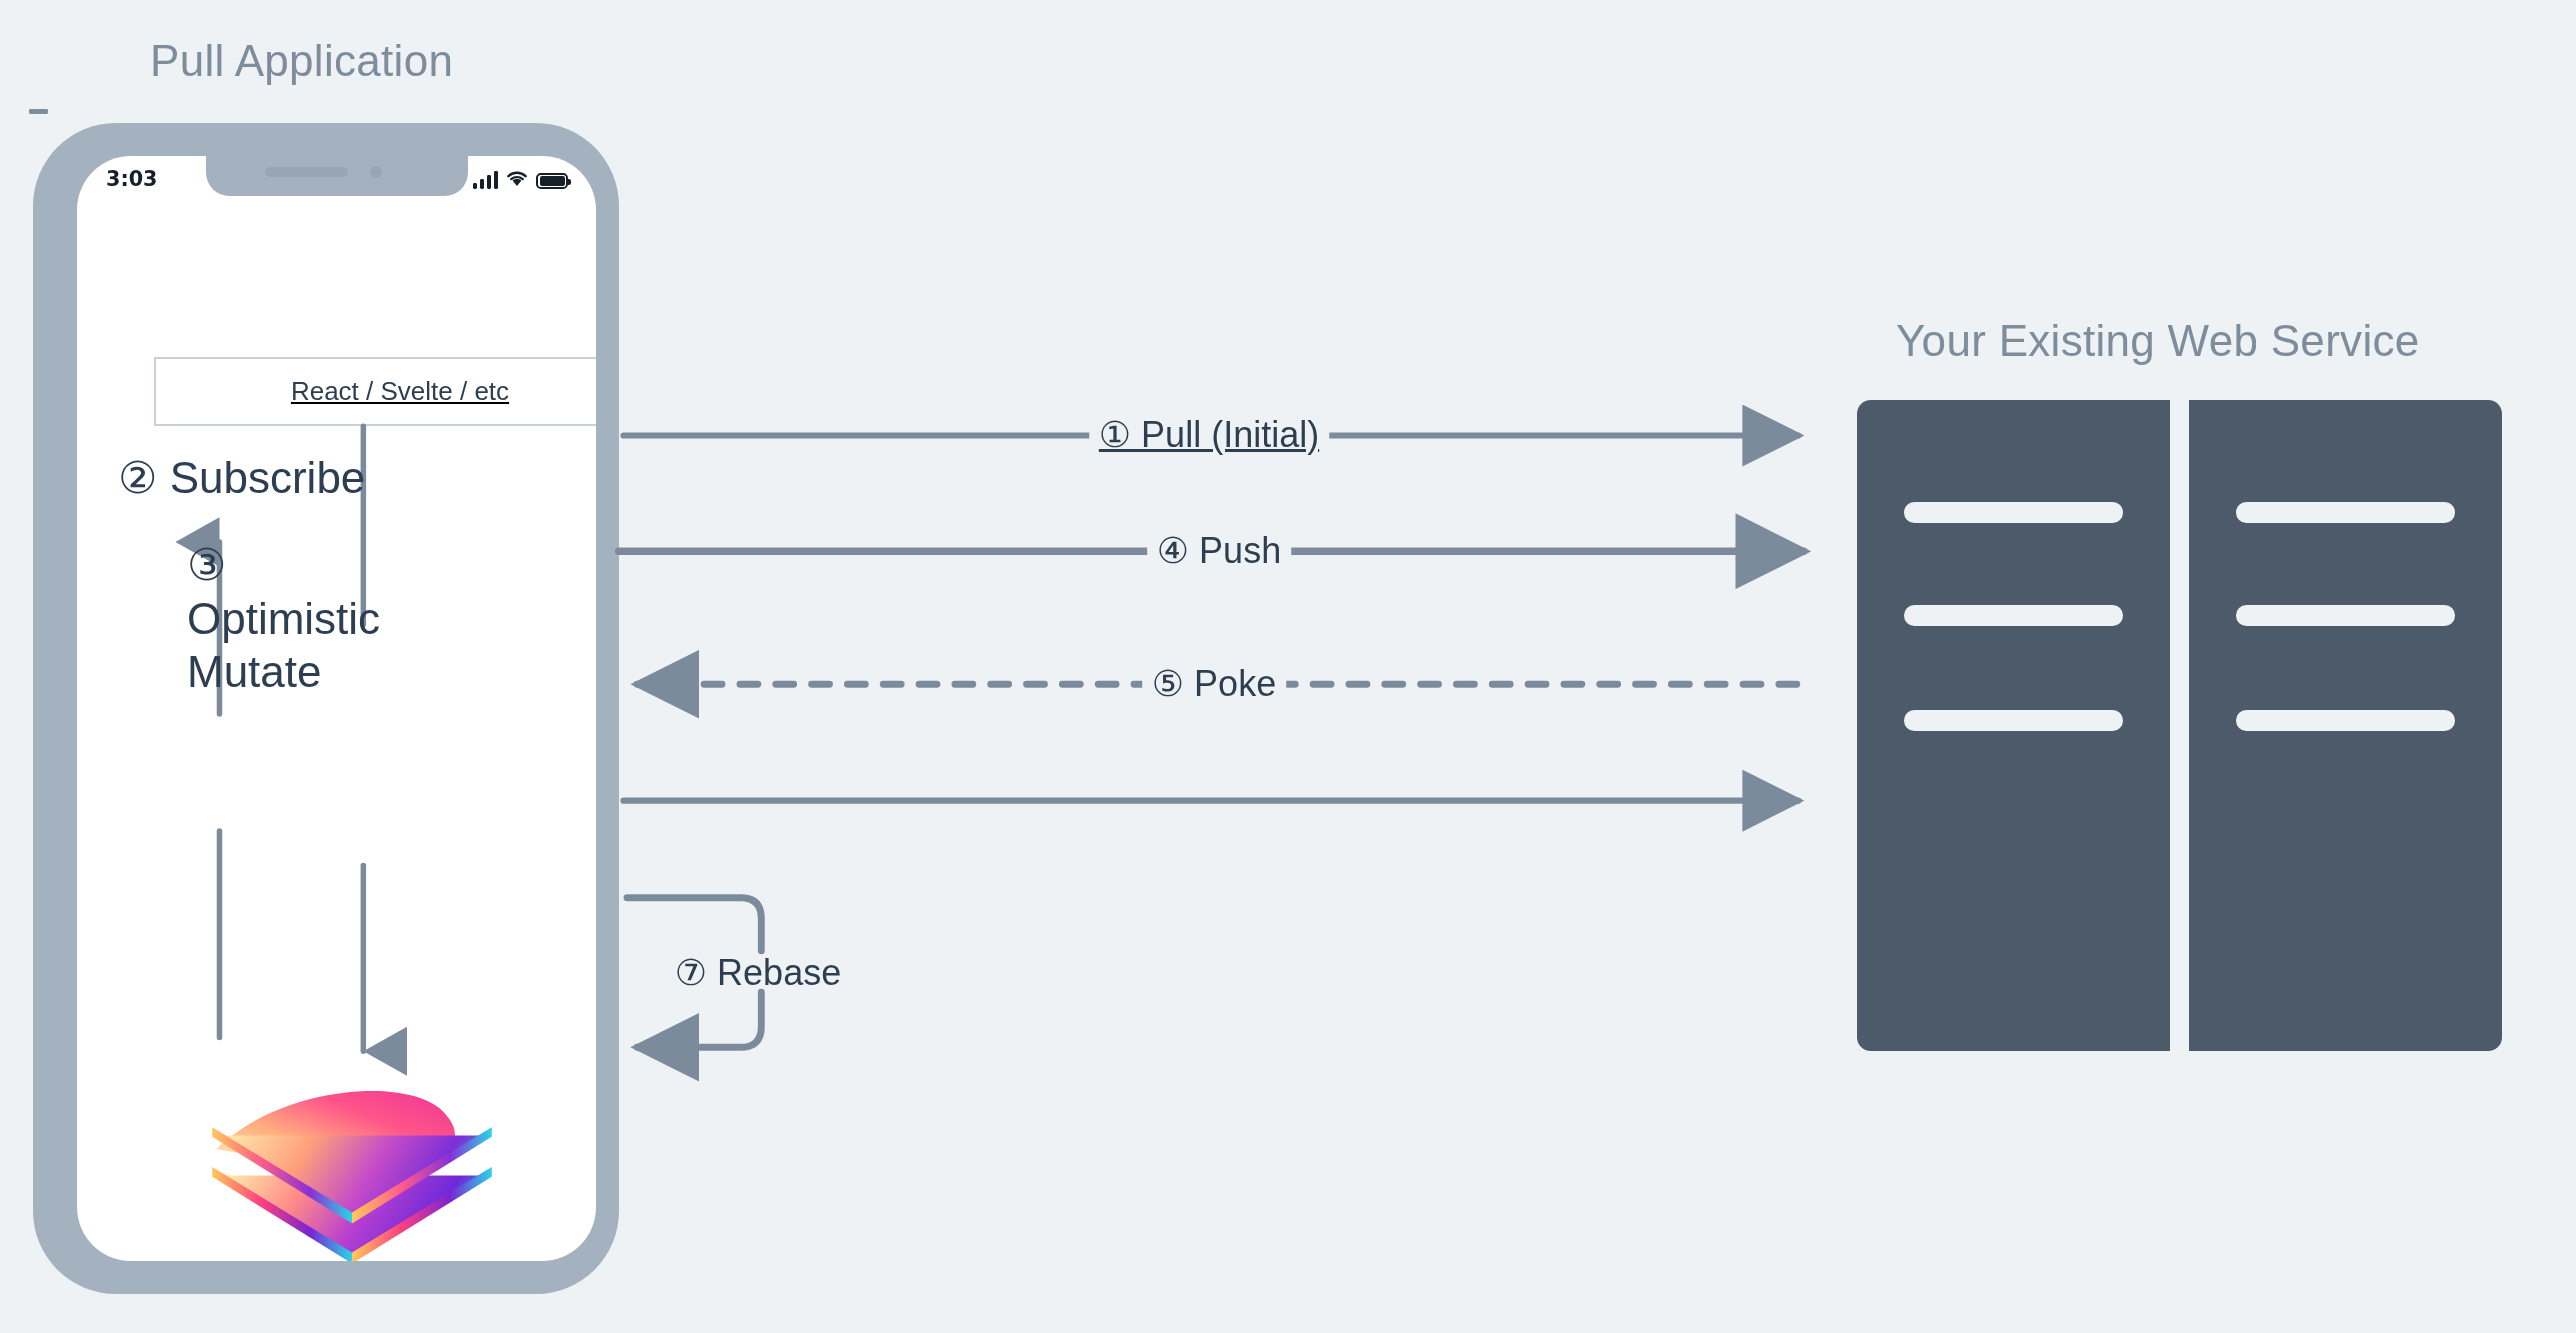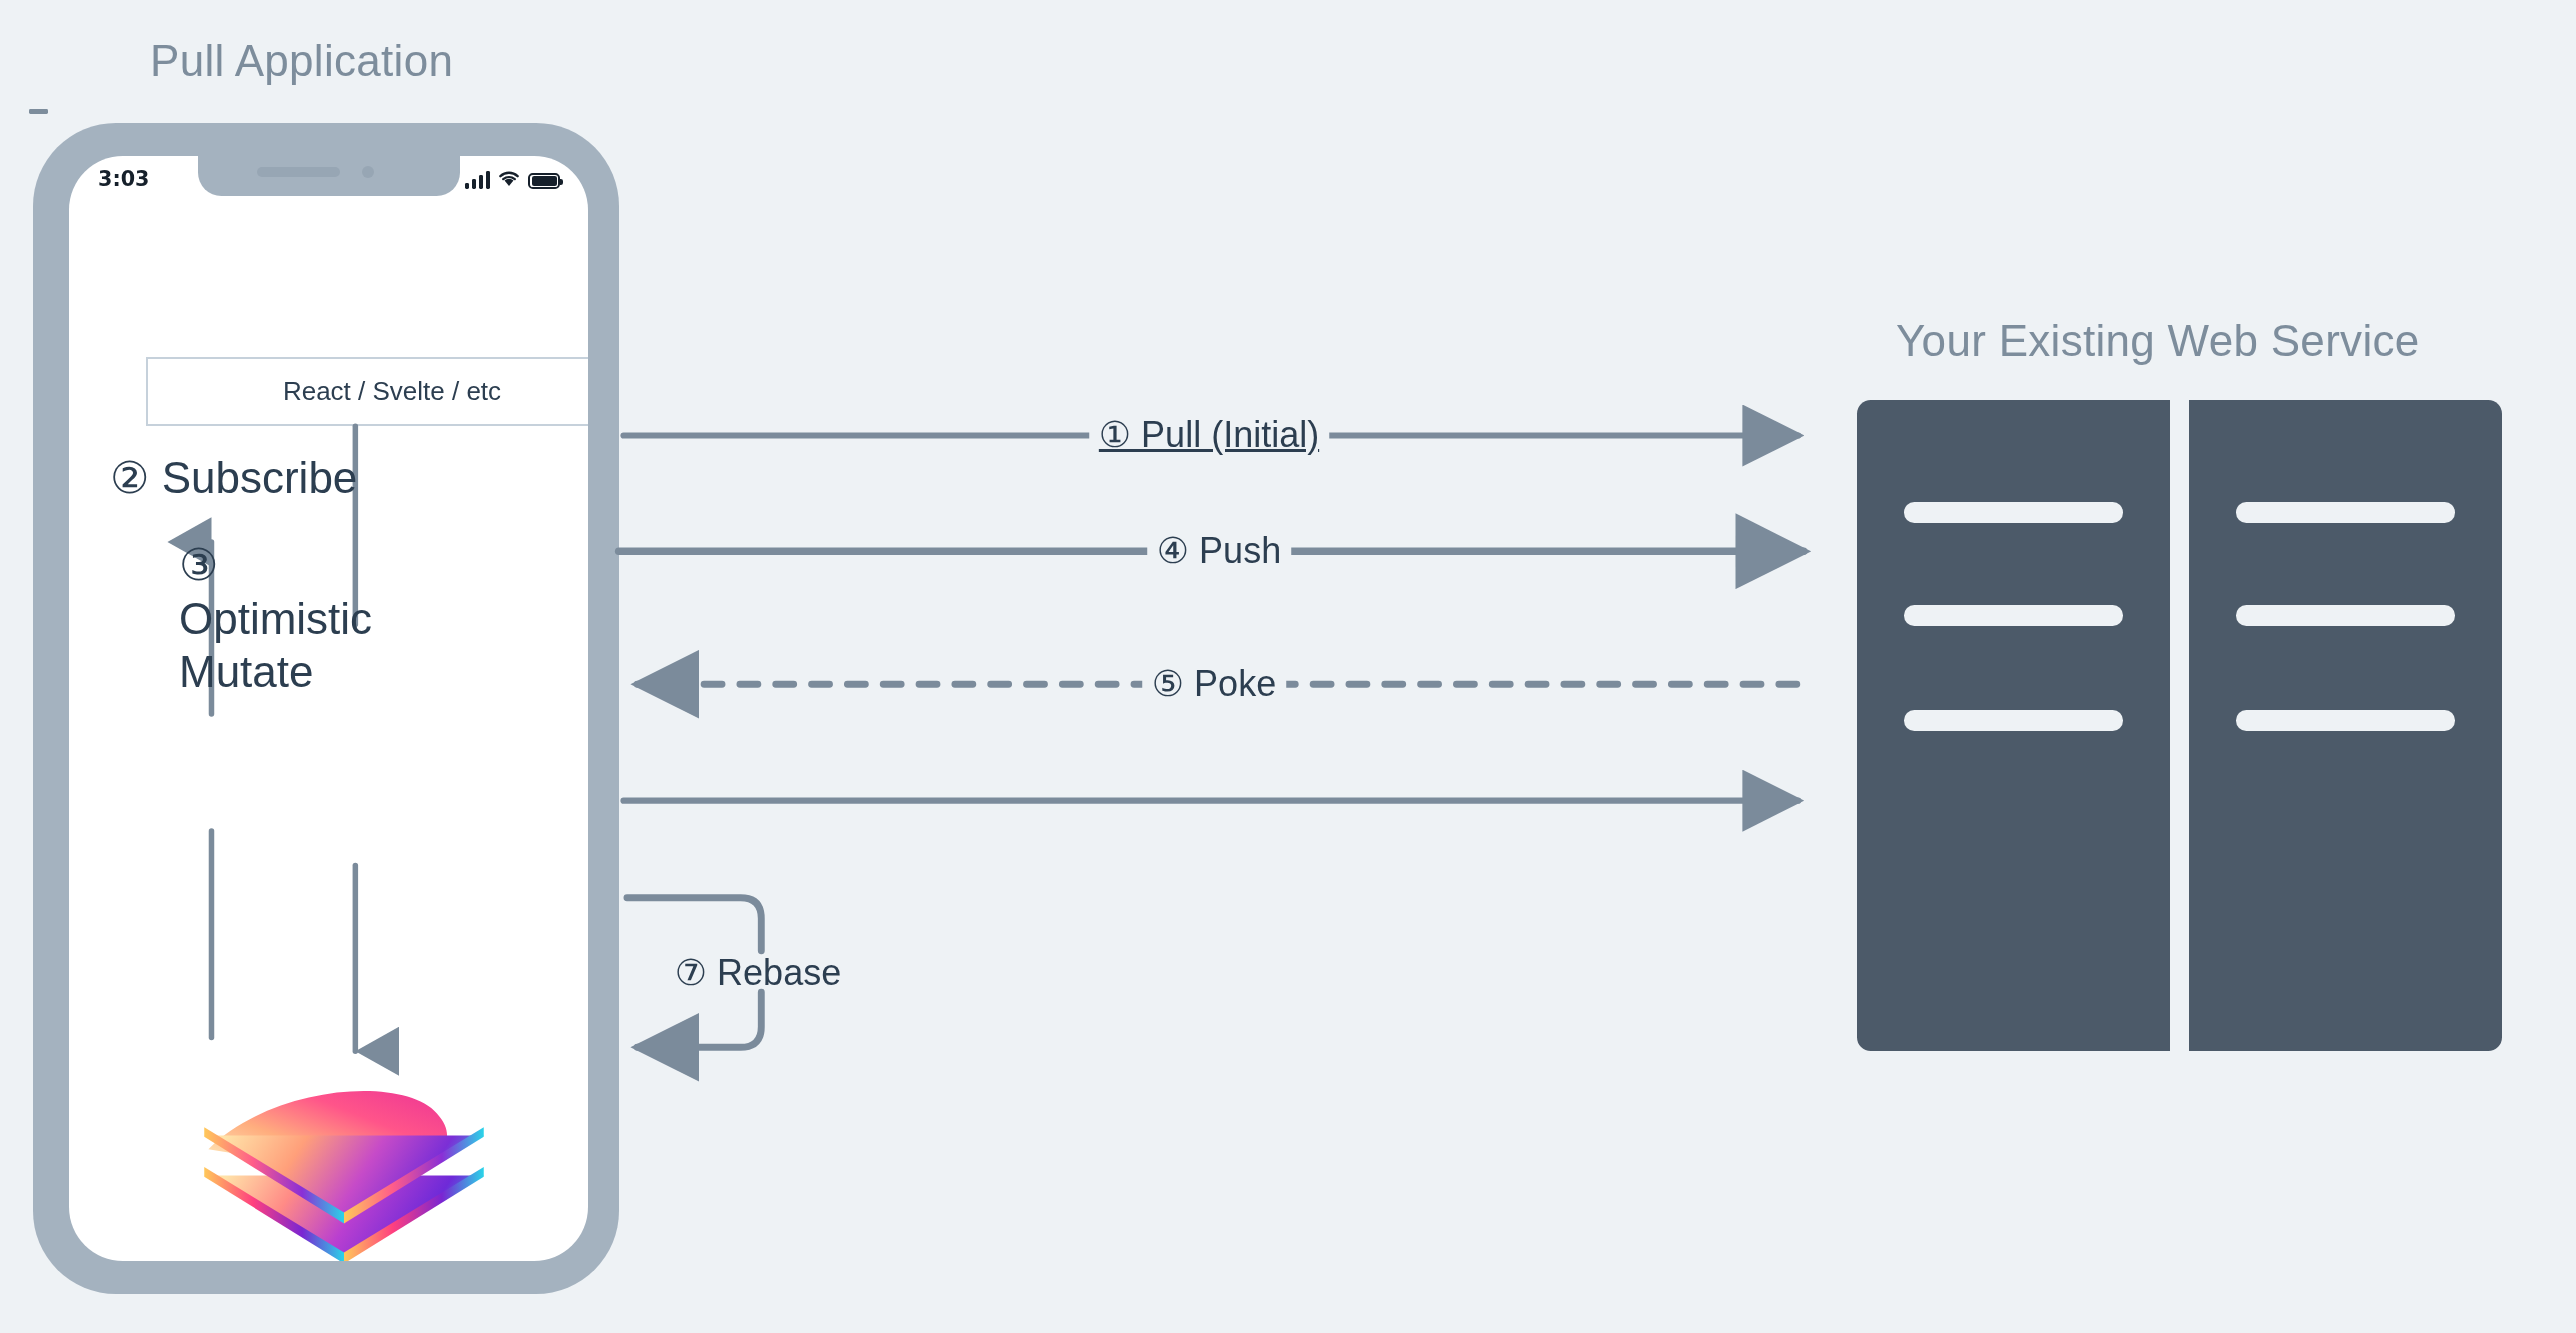--- a/index.html
+++ b/index.html
@@ -31,21 +31,21 @@
   }
 
   
   #phone-frame{
     position:absolute;left:33px;top:123px;
     width:586px;height:1171px;
     background:#a4b2bf;
     border-radius:83px;
   }
   #phone-screen{
-    position:absolute;left:36px;top:33px;
+    position:absolute;left:44px;top:33px;
     width:519px;height:1105px;
     background:#ffffff;
     border-radius:54px;
     overflow:hidden;
   }
   #phone-notch{
     position:absolute;left:50%;transform:translateX(-50%);
     top:-2.8px;width:262px;height:43px;
     background:#a4b2bf;
     border-radius:0 0 23.4px 23.4px;
@@ -88,20 +88,21 @@
   .batt span{display:block;width:100%;height:100%;background:#16202b;border-radius:2.1px;}
 
   
   #fw-box{
     position:absolute;left:77px;top:201px;
     width:492px;height:69px;
     border:2.1px solid #c6d1db;
     background:#fff;
     display:flex;align-items:center;justify-content:center;
     box-sizing:border-box;
+    text-decoration:underline;
   }
   #fw-box span{font-size:26px;color:#2c3e50;}
 
   
   #replicache-block{
     position:absolute;left:127px;top:916px;width:296px;
   }
   #replicache-logo{display:block;width:296px;height:193px;}
 
   

